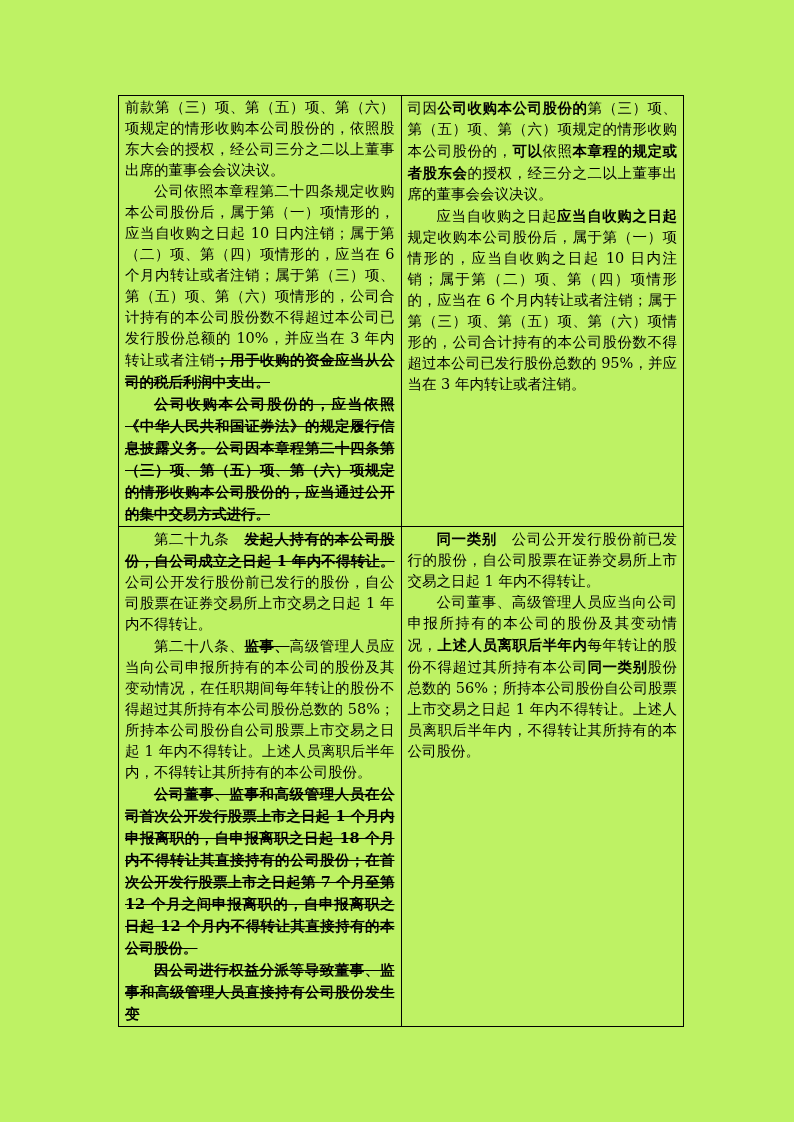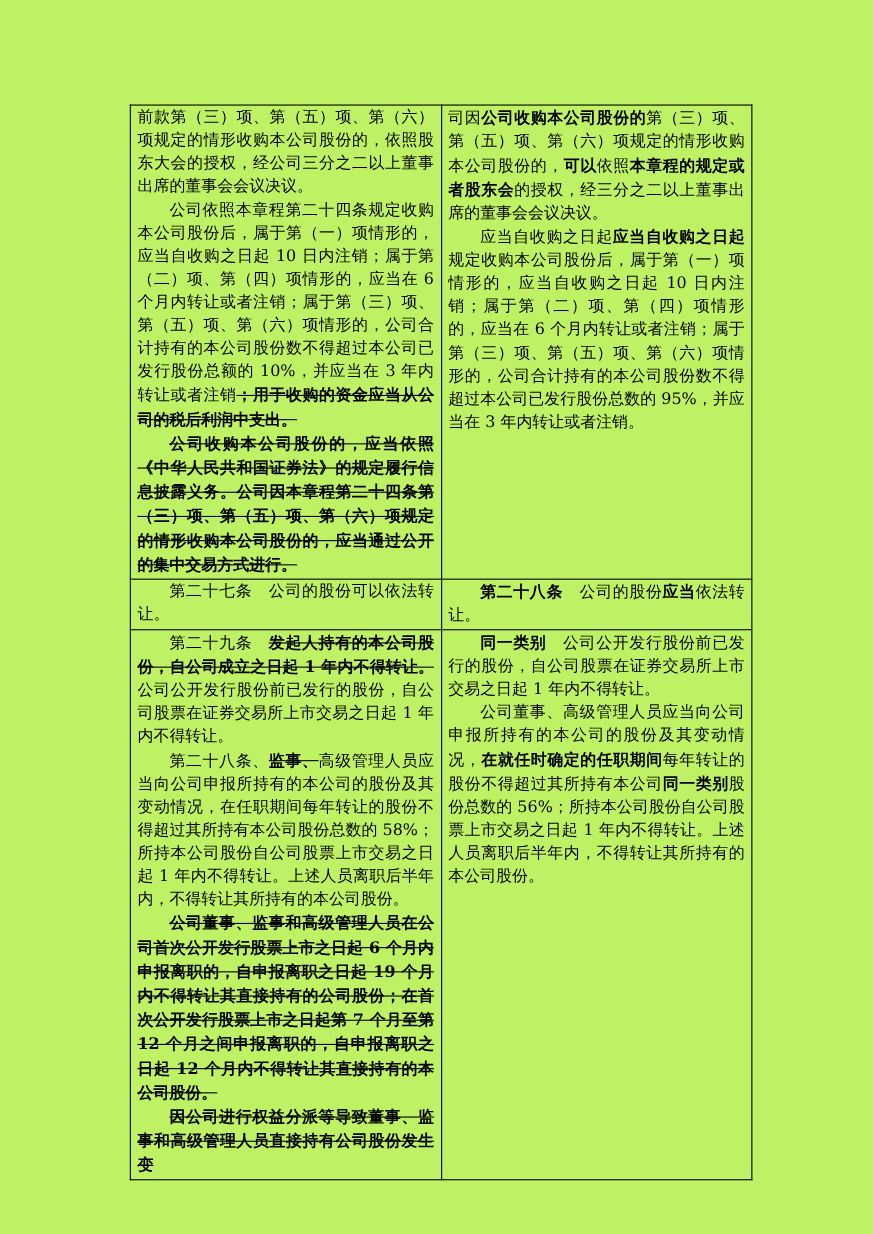--- a/index.html
+++ b/index.html
@@ -62,33 +62,25 @@
             <div class="para indent"><span>公司依照本章程第二十四条规定收购本公司股份后，属于第（一）项情形的，应当自收购之日起 10 日内注销；属于第（二）项、第（四）项情形的，应当在 6 个月内转让或者注销；属于第（三）项、第（五）项、第（六）项情形的，公司合计持有的本公司股份数不得超过本公司已发行股份总额的 10%，并应当在 3 年内转让或者注销</span><span class="b s">；用于收购的资金应当从公司的税后利润中支出。</span></div>
             <div class="para indent"><span class="b s">公司收购本公司股份的，应当依照《中华人民共和国证券法》的规定履行信息披露义务。公司因本章程第二十四条第（三）项、第（五）项、第（六）项规定的情形收购本公司股份的，应当通过公开的集中交易方式进行。</span></div>
           </td>
           <td>
             <div class="para"><span>司因</span><span class="b">公司收购本公司股份的</span><span>第（三）项、第（五）项、第（六）项规定的情形收购本公司股份的，</span><span class="b">可以</span><span>依照</span><span class="b">本章程的规定或者股东会</span><span>的授权，经三分之二以上董事出席的董事会会议决议。</span></div>
             <div class="para indent"><span>应当自收购之日起</span><span class="b">应当自收购之日起</span><span>规定收购本公司股份后，属于第（一）项情形的，应当自收购之日起 10 日内注销；属于第（二）项、第（四）项情形的，应当在 6 个月内转让或者注销；属于第（三）项、第（五）项、第（六）项情形的，公司合计持有的本公司股份数不得超过本公司已发行股份总数的 95%，并应当在 3 年内转让或者注销。</span></div>
           </td>
         </tr>
         <tr>
           <td>
-            <div class="para indent"><span>第二十七条　公司的股份可以依法转让。</span></div>
-          </td>
-          <td>
-            <div class="para indent"><span class="b">第二十八条</span><span>　公司的股份</span><span class="b">应当</span><span>依法转让。</span></div>
-          </td>
-        </tr>
-        <tr>
-          <td>
             <div class="para indent"><span>第二十九条　</span><span class="b s">发起人持有的本公司股份，自公司成立之日起 1 年内不得转让。</span><span>公司公开发行股份前已发行的股份，自公司股票在证券交易所上市交易之日起 1 年内不得转让。</span></div>
             <div class="para indent"><span>第二十八条、</span><span class="b s">监事、</span><span>高级管理人员应当向公司申报所持有的本公司的股份及其变动情况，在任职期间每年转让的股份不得超过其所持有本公司股份总数的 58%；所持本公司股份自公司股票上市交易之日起 1 年内不得转让。上述人员离职后半年内，不得转让其所持有的本公司股份。</span></div>
-            <div class="para indent"><span class="b s">公司董事、监事和高级管理人员在公司首次公开发行股票上市之日起 6 个月内申报离职的，自申报离职之日起 19 个月内不得转让其直接持有的公司股份；在首次公开发行股票上市之日起第 7 个月至第 12 个月之间申报离职的，自申报离职之日起 12 个月内不得转让其直接持有的本公司股份。</span></div>
+            <div class="para indent"><span class="b s">公司董事、监事和高级管理人员在公司首次公开发行股票上市之日起 1 个月内申报离职的，自申报离职之日起 18 个月内不得转让其直接持有的公司股份；在首次公开发行股票上市之日起第 7 个月至第 12 个月之间申报离职的，自申报离职之日起 12 个月内不得转让其直接持有的本公司股份。</span></div>
             <div class="para indent"><span class="b s">因公司进行权益分派等导致董事、监事和高级管理人员直接持有公司股份发生变</span></div>
           </td>
           <td>
             <div class="para indent"><span class="b">同一类别</span><span>　公司公开发行股份前已发行的股份，自公司股票在证券交易所上市交易之日起 1 年内不得转让。</span></div>
-            <div class="para indent"><span>公司董事、高级管理人员应当向公司申报所持有的本公司的股份及其变动情况，</span><span class="b">在就任时确定的任职期间</span><span>每年转让的股份不得超过其所持有本公司</span><span class="b">同一类别</span><span>股份总数的 56%；所持本公司股份自公司股票上市交易之日起 1 年内不得转让。上述人员离职后半年内，不得转让其所持有的本公司股份。</span></div>
+            <div class="para indent"><span>公司董事、高级管理人员应当向公司申报所持有的本公司的股份及其变动情况，</span><span class="b">上述人员离职后半年内</span><span>每年转让的股份不得超过其所持有本公司</span><span class="b">同一类别</span><span>股份总数的 56%；所持本公司股份自公司股票上市交易之日起 1 年内不得转让。上述人员离职后半年内，不得转让其所持有的本公司股份。</span></div>
           </td>
         </tr>
       </tbody>
   </table>
 </div>
 
 </body></html>

